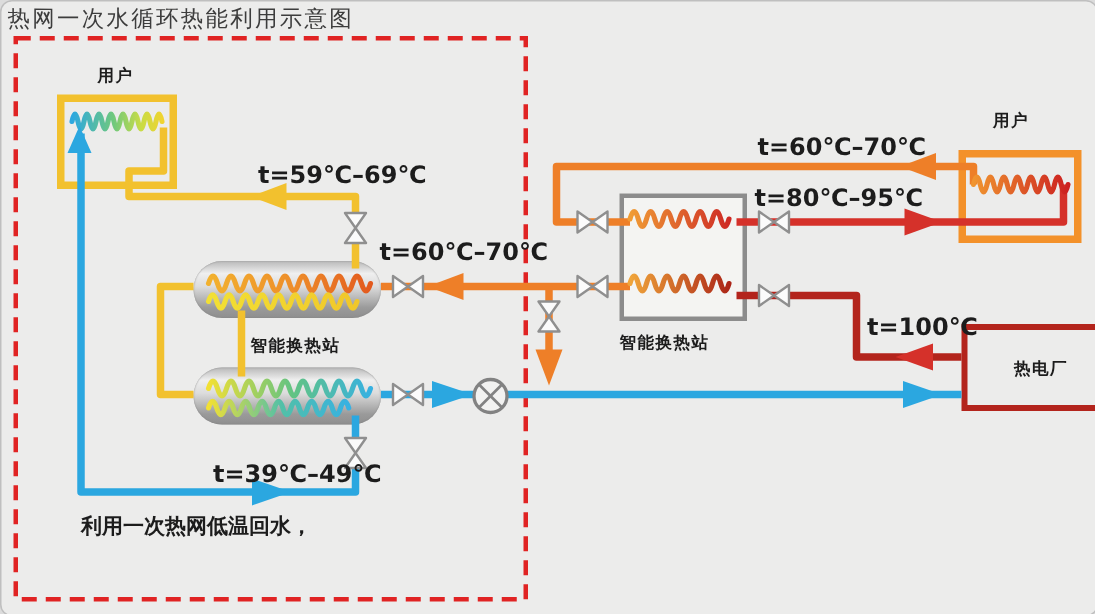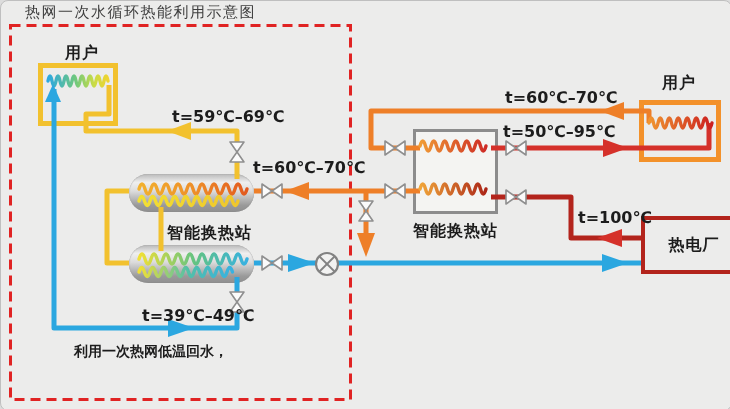--- a/index.html
+++ b/index.html
@@ -3,30 +3,30 @@
 <meta charset="utf-8">
 <style>
   html,body{margin:0;padding:0;background:#dcdcdc;}
   #stage{
     position:relative;width:730px;height:409px;overflow:hidden;
     background:#ececeb;border:1px solid #bfbfbf;border-radius:8px;
     font-family:"DejaVu Sans","Liberation Sans",sans-serif;
   }
   .title{
     position:absolute;left:4px;top:2px;font-size:15px;color:#3d3d3d;
-    letter-spacing:1.5px;font-weight:500;white-space:nowrap;margin-left:20px;
+    letter-spacing:1.5px;font-weight:500;white-space:nowrap;
   }
   .lbl{
     position:absolute;font-weight:bold;font-size:16px;color:var(--c-text,#1c1c1c);
     white-space:nowrap;z-index:4;
   }
-  .lbl-cn{font-size:16px;letter-spacing:1px;}
+  .lbl-cn{font-size:11px;letter-spacing:1px;}
   .note{
     position:absolute;left:53px;top:341px;font-weight:bold;font-size:14px;
-    line-height:19px;color:var(--c-text,#1c1c1c);z-index:4;white-space:nowrap;margin-left:20px;
+    line-height:19px;color:var(--c-text,#1c1c1c);z-index:4;white-space:nowrap;
   }
   .box{position:absolute;box-sizing:border-box;z-index:1;background:transparent;}
   #left-user-box{left:37px;top:62px;width:80px;height:63px;border:5px solid var(--c-yellow);}
   #right-user-box{left:638px;top:99px;width:82px;height:62px;border:5px solid var(--c-orange-box);}
   #plant-box{
     left:640px;top:215px;width:106px;height:58px;border:4px solid var(--c-dark-red);
     display:flex;align-items:center;justify-content:center;
   }
   #right-station-box{left:412px;top:128px;width:85px;height:85px;border:3px solid #8c8c8c;background:#f4f4f2;}
   .cylinder{
@@ -170,21 +170,21 @@
   </svg>
 
   <div class="lbl lbl-cn" style="left:64px;top:42px;">用户</div>
   <div class="lbl" style="left:171px;top:106px;">t=59℃–69℃</div>
   <div class="lbl" style="left:252px;top:157px;">t=60℃–70℃</div>
   <div class="lbl" style="left:141px;top:305px;">t=39℃–49℃</div>
   <div class="lbl lbl-cn" style="left:166px;top:222px;">智能换热站</div>
 
   <div class="lbl lbl-cn" style="left:661px;top:72px;">用户</div>
   <div class="lbl" style="left:504px;top:87px;">t=60℃–70℃</div>
-  <div class="lbl" style="left:502px;top:121px;">t=50℃–95℃</div>
+  <div class="lbl" style="left:502px;top:121px;">t=80℃–95℃</div>
   <div class="lbl" style="left:577px;top:207px;">t=100℃</div>
   <div class="lbl lbl-cn" style="left:412px;top:220px;">智能换热站</div>
 
   <div class="note">
     <div>利用一次热网低温回水，</div>
   </div>
 
 </div>
 
 </body></html>

